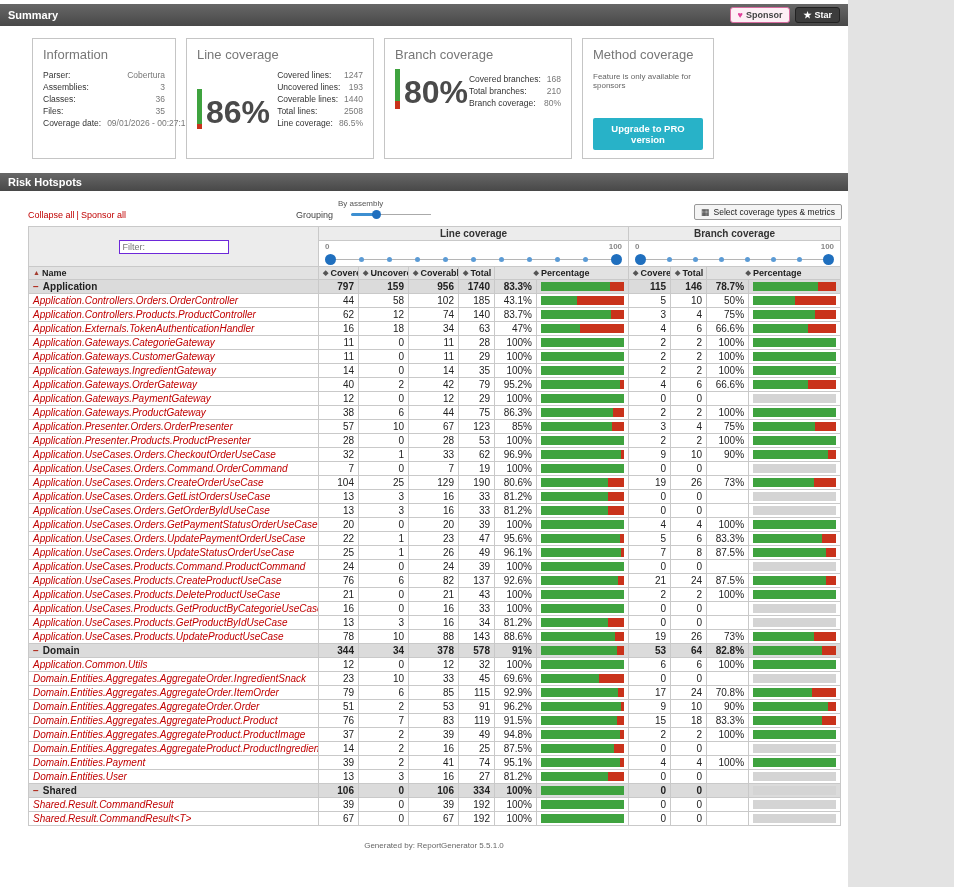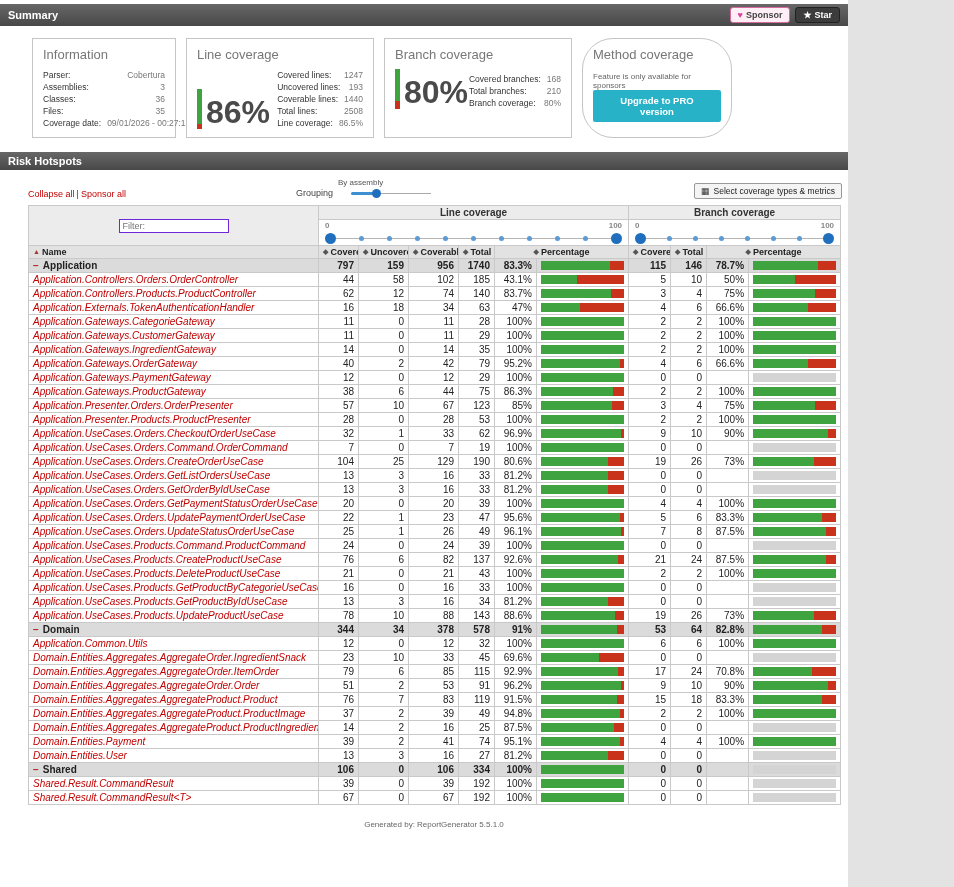--- a/index.html
+++ b/index.html
@@ -27,45 +27,45 @@
   .btn-sponsor { background:#fdeff5; border:1px solid #d6699d; color:#444; }
   .btn-sponsor .heart { color:#e0409a; }
   .btn-star { background:#3c3c3c; border:1px solid #222; color:#fff; }
 
   
   .cards { display:flex; gap:10px; padding:12px 6px 14px 32px; }
   .card { border:1px solid #c5c5c5; background:#fff; padding:8px 10px; min-height:96px; }
   .card-title { color:#777; font-size:13px; margin-bottom:7px; }
   .card-info { width:144px; }
   .card-line, .card-branch { width:188px; }
-  .card-method { width:150px;border-radius:31px; }
+  .card-method { width:132px; }
   .stat-row { display:flex; justify-content:space-between; font-size:8.5px; line-height:12px; white-space:nowrap; }
   .stat-label { font-weight:normal; color:#333; }
   .stat-value { color:#777; margin-left:6px; }
   .cov-flex { display:flex; align-items:flex-end; }
   .bigpct { display:flex; align-items:flex-end; gap:4px; }
   .vbar { width:5px; height:40px; }
   .bignum { font-size:32px; font-weight:bold; color:#4a4a4a; line-height:34px; }
   .cov-stats { margin-left:auto; }
-  .method-note { font-size:8px; color:#666; margin:10px 0 0 0; }
+  .method-note { font-size:8px; color:#666; margin:10px 0 28px 0; }
   .pro-btn {
     display:block; background:#28b2c8; color:#fff; border:none; border-radius:2px;
     font-size:9.5px; font-weight:bold; padding:5px 10px; cursor:pointer; margin:0 auto;
     font-family:"Liberation Sans", sans-serif;
   }
 
   .plain-text { padding:12px 6px 16px 32px; font-size:10px; color:#333; }
 
   
   .controls { display:flex; align-items:flex-end; padding:8px 6px 6px 28px; }
   .red-link { color:#c00000; text-decoration:none; font-size:9px; cursor:pointer; }
   .link-sep { color:#c00000; font-size:9px; margin:0 2px; }
   .grouping { margin-left:170px; font-size:9px; color:#444; }
   .glabel { font-size:8px; color:#555; margin-left:42px; margin-bottom:1px; }
-  .grow { display:flex; align-items:flex-start; gap:18px; }
+  .grow { display:flex; align-items:center; gap:18px; }
   .gslider { position:relative; width:80px; height:11px; display:inline-block; }
   .gslider .gtrack { position:absolute; left:0; right:0; top:5px; height:1px; background:#aaa; }
   .gslider .gfill { position:absolute; left:0; width:30%; top:4px; height:3px; background:#3d8fd1; border-radius:2px; }
   .gslider .ghandle { position:absolute; left:26%; top:1px; width:9px; height:9px; border-radius:50%; background:#1f6fbe; cursor:pointer; }
   .select-metrics {
     margin-left:auto; background:#f4f4f4; border:1px solid #999; border-radius:2px;
     font-size:8.5px; color:#222; padding:2px 6px; cursor:pointer; display:inline-flex; align-items:center; gap:4px;
     font-family:"Liberation Sans", sans-serif;
   }
   .select-metrics .grid-icon { font-size:9px; color:#333; }

